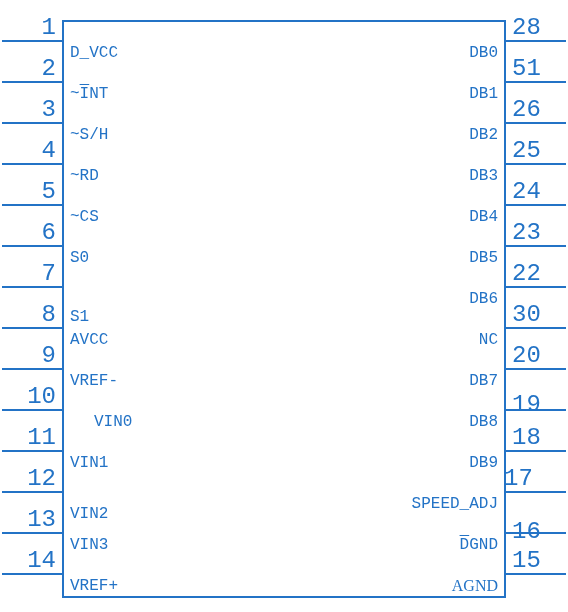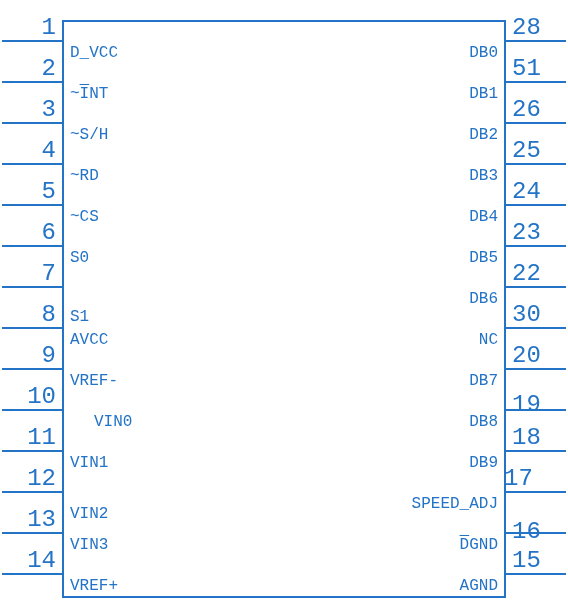--- a/index.html
+++ b/index.html
@@ -136,15 +136,15 @@
       <div class="pin-number right" style="top: 424px; left: 512px; width: 56px;">18</div>
       <div class="pin-label right" style="top: 454px;"><span>DB9</span></div>
       <div class="pin-lead right" style="top: 491px;"></div>
       <div class="pin-number right" style="top: 465px; left: 504px; width: 56px;">17</div>
       <div class="pin-label right" style="top: 495px;"><span>SPEED_ADJ</span></div>
       <div class="pin-lead right" style="top: 532px;"></div>
       <div class="pin-number right" style="top: 506px; left: 512px; width: 56px; margin-top: 12px;">16</div>
       <div class="pin-label right" style="top: 536px;"><span><span class="overline">D</span>GND</span></div>
       <div class="pin-lead right" style="top: 573px;"></div>
       <div class="pin-number right" style="top: 547px; left: 512px; width: 56px;">15</div>
-      <div class="pin-label right" style="top: 577px;"><span>AGND</span></div>
+      <div class="pin-label right" style="top: 577px; font-family: Liberation Serif, serif;"><span>AGND</span></div>
     </div>
 </div>
 
 </body></html>

